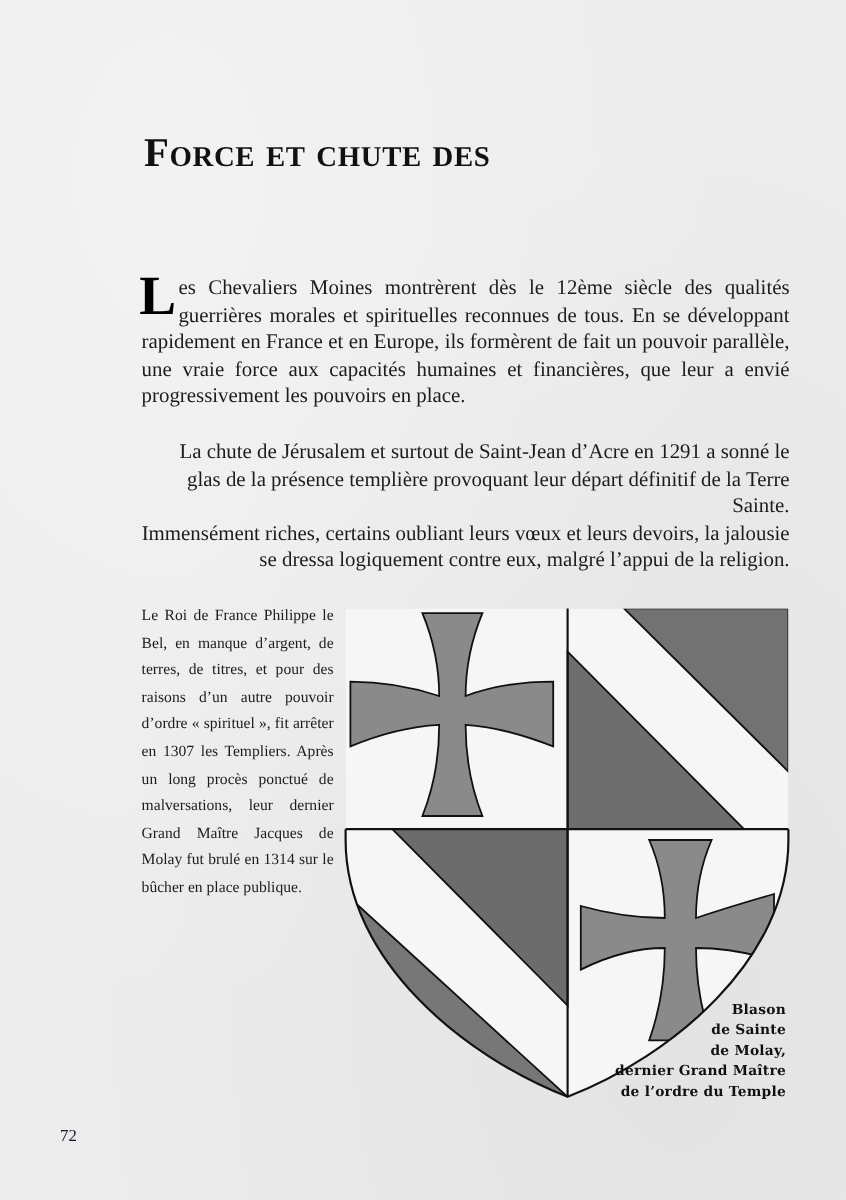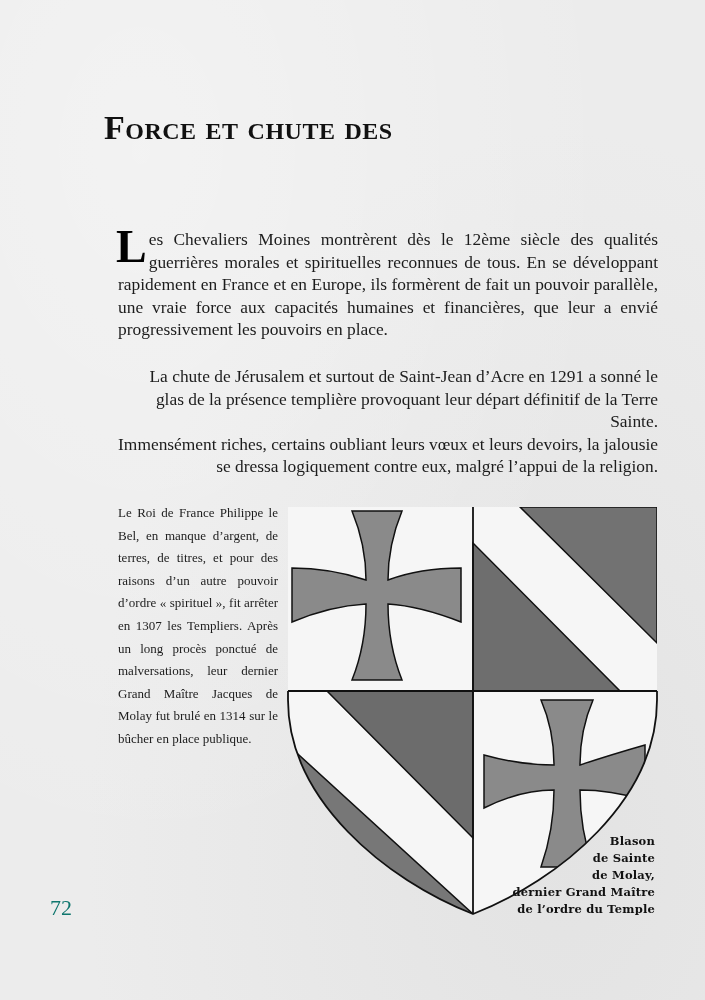--- a/index.html
+++ b/index.html
@@ -7,21 +7,21 @@
     width: 705px; height: 1000px; overflow: hidden;
     background: #ececec;
     background-image:
       radial-gradient(ellipse at 20% 15%, rgba(255,255,255,0.35), rgba(255,255,255,0) 60%),
       radial-gradient(ellipse at 80% 85%, rgba(200,200,200,0.25), rgba(200,200,200,0) 60%);
     position: relative;
     font-family: "Liberation Serif", "DejaVu Serif", serif;
     color: #1c1c1c;
   }
   .title {
-    position: absolute; left: 104px; top: 106px;
+    position: absolute; left: 120px; top: 106px;
     font-family: "Liberation Serif", serif;
     font-variant: small-caps;
     font-weight: bold;
     font-size: 34px;
     line-height: 44px;
     letter-spacing: 0.5px;
     color: #111;
     margin: 0;
   }
   .body-text {
@@ -56,22 +56,22 @@
     text-align: right;
     font-family: "DejaVu Serif", serif;
     font-weight: bold;
     font-size: 11.5px;
     line-height: 17px;
     color: #111;
     letter-spacing: 0.2px;
   }
   .caption span { display: block; text-align: right; }
   .page-number {
-    position: absolute; left: 50px; top: 895px;
-    font-size: 22px; color: #0f766e;
+    position: absolute; left: 50px; top: 940px;
+    font-size: 14px; color: #0f172a;
   }
 </style>
 </head>
 <body>
 
 <h1 class="title">
   <span>Force et chute des</span><br>
 </h1>
 
 <p class="body-text p1">

